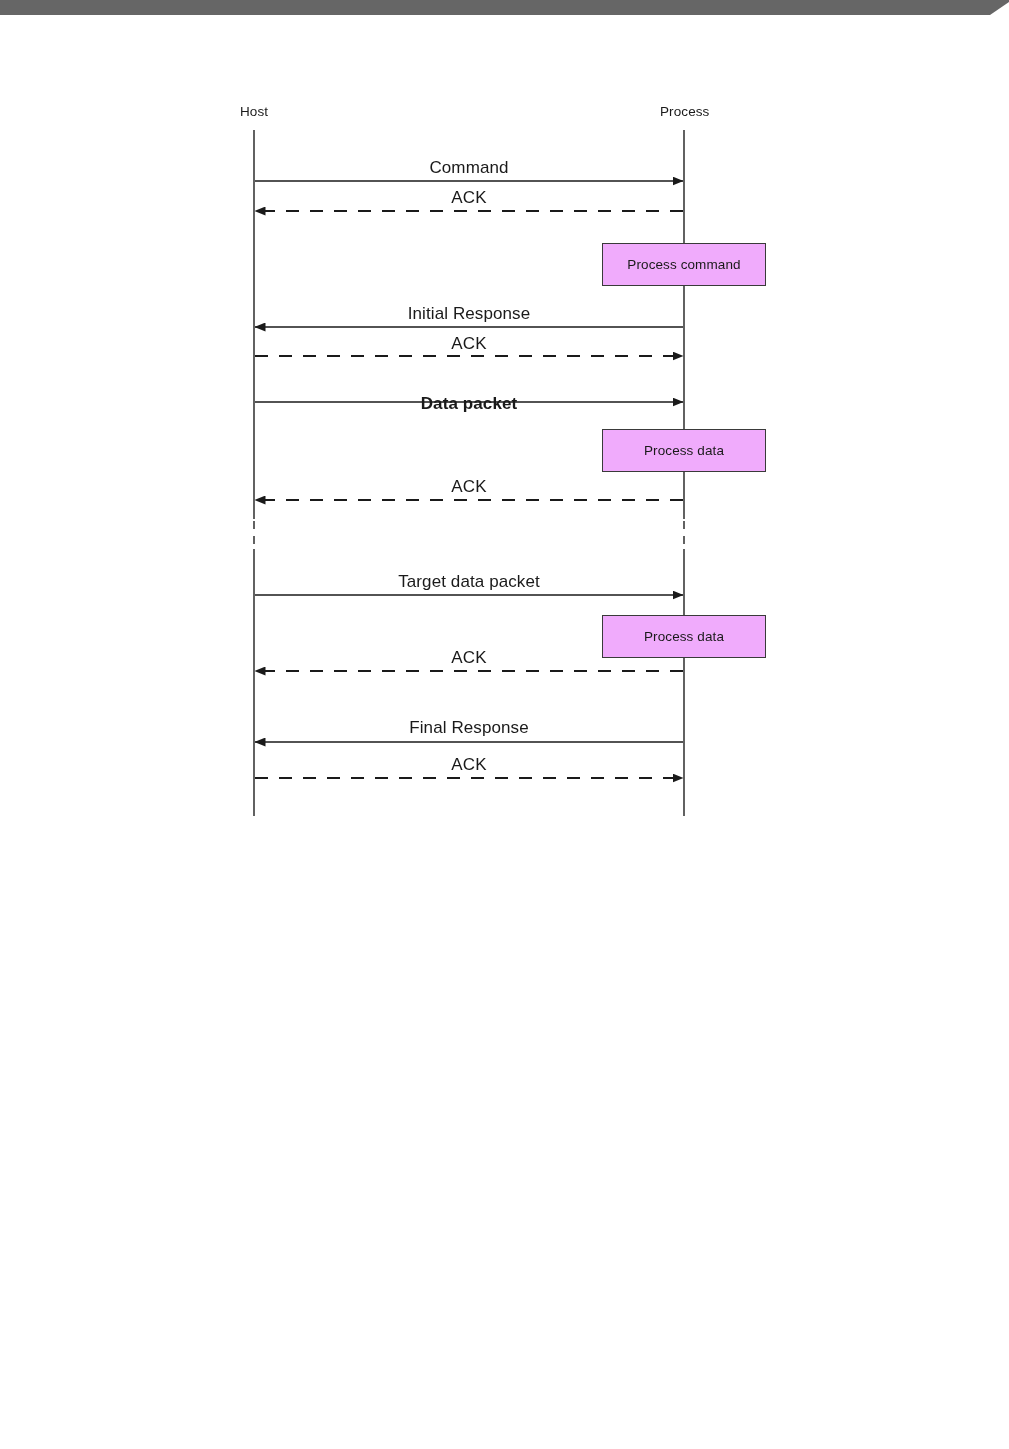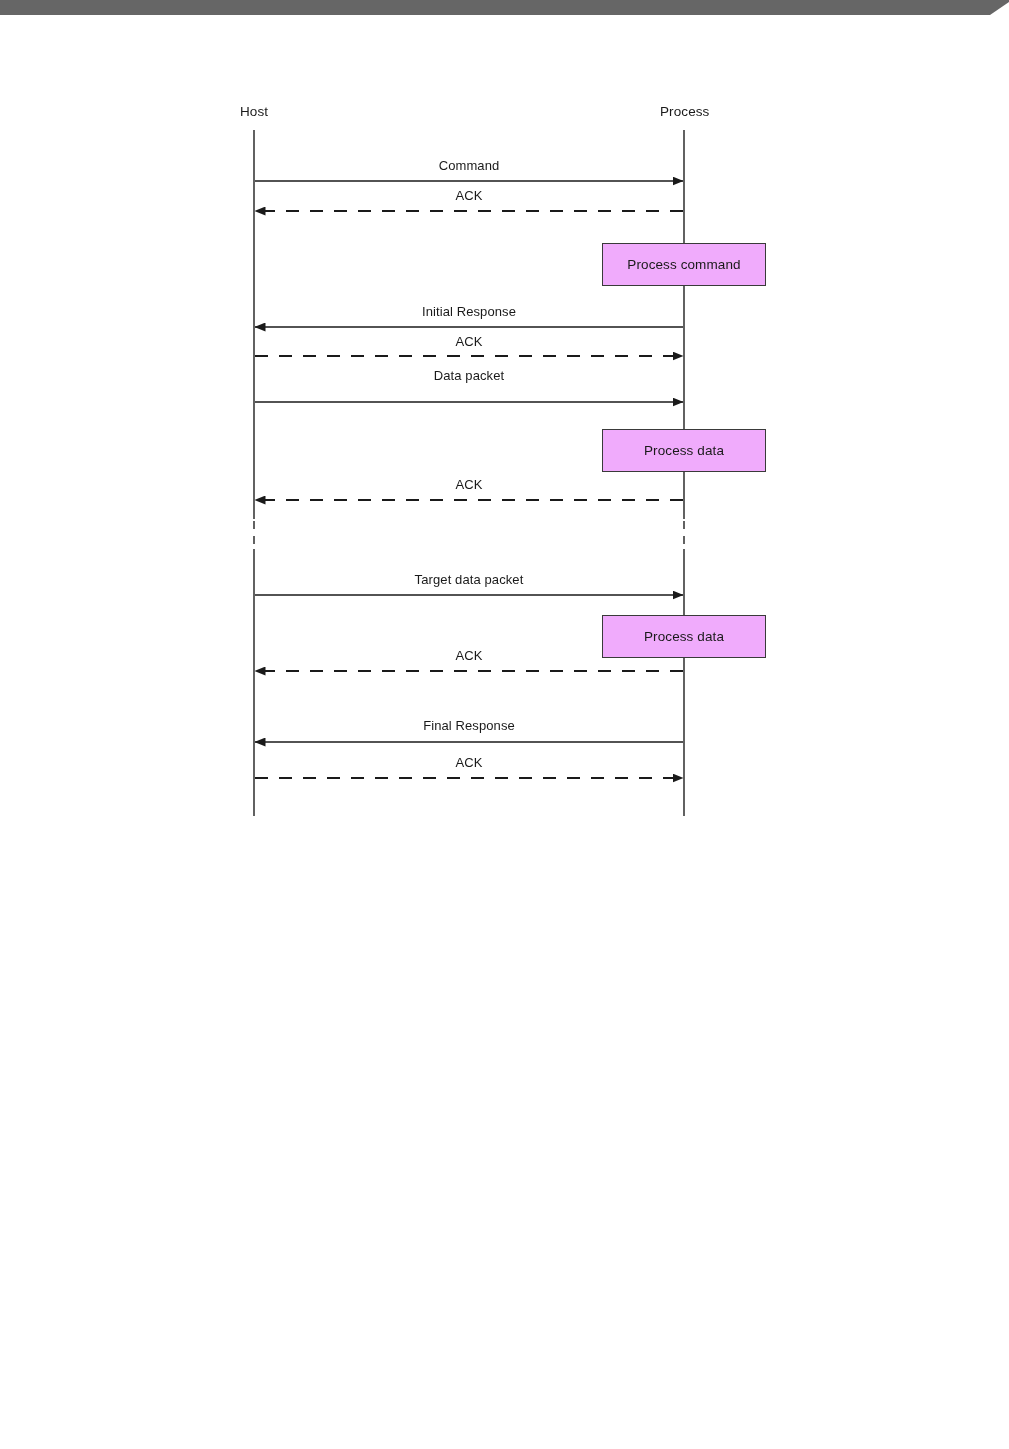--- a/index.html
+++ b/index.html
@@ -57,21 +57,21 @@
     top: 104px;
   }
   #participant-target {
     left: 660px;
     top: 104px;
   }
 
   
   .message-label {
     position: absolute;
-    font-size: 13px;
+    font-size: 17px;
     color: #1a1a1a;
     white-space: nowrap;
     text-align: center;
     transform: translateX(-50%);
     letter-spacing: 0.1px;
   }
 
   
   .process-box {
     position: absolute;
@@ -140,21 +140,21 @@
       <line x1="255" y1="778" x2="683" y2="778" stroke="#1a1a1a" stroke-width="1.8" stroke-dasharray="13 11" marker-end="url(#arrow-right)"></line>
     </svg>
 
     <div class="participant-label" id="participant-host">Host</div>
     <div class="participant-label" id="participant-target">Process</div>
 
     <div class="message-label" style="left:469px; top:158px;">Command</div>
     <div class="message-label" style="left:469px; top:188px;">ACK</div>
     <div class="message-label" style="left:469px; top:304px;">Initial Response</div>
     <div class="message-label" style="left:469px; top:334px;">ACK</div>
-    <div class="message-label" style="left:469px; top:368px;">Data packet</div>
+    <div class="message-label" style="left:469px; top:394px;font-weight:bold;">Data packet</div>
     <div class="message-label" style="left:469px; top:477px;">ACK</div>
     <div class="message-label" style="left:469px; top:572px;">Target data packet</div>
     <div class="message-label" style="left:469px; top:648px;">ACK</div>
     <div class="message-label" style="left:469px; top:718px;">Final Response</div>
     <div class="message-label" style="left:469px; top:755px;">ACK</div>
 
     <div class="process-box" style="left:602px; top:243px; width:164px; height:43px;">Process command</div>
     <div class="process-box" style="left:602px; top:429px; width:164px; height:43px;">Process data</div>
     <div class="process-box" style="left:602px; top:615px; width:164px; height:43px;">Process data</div>
   </div>

